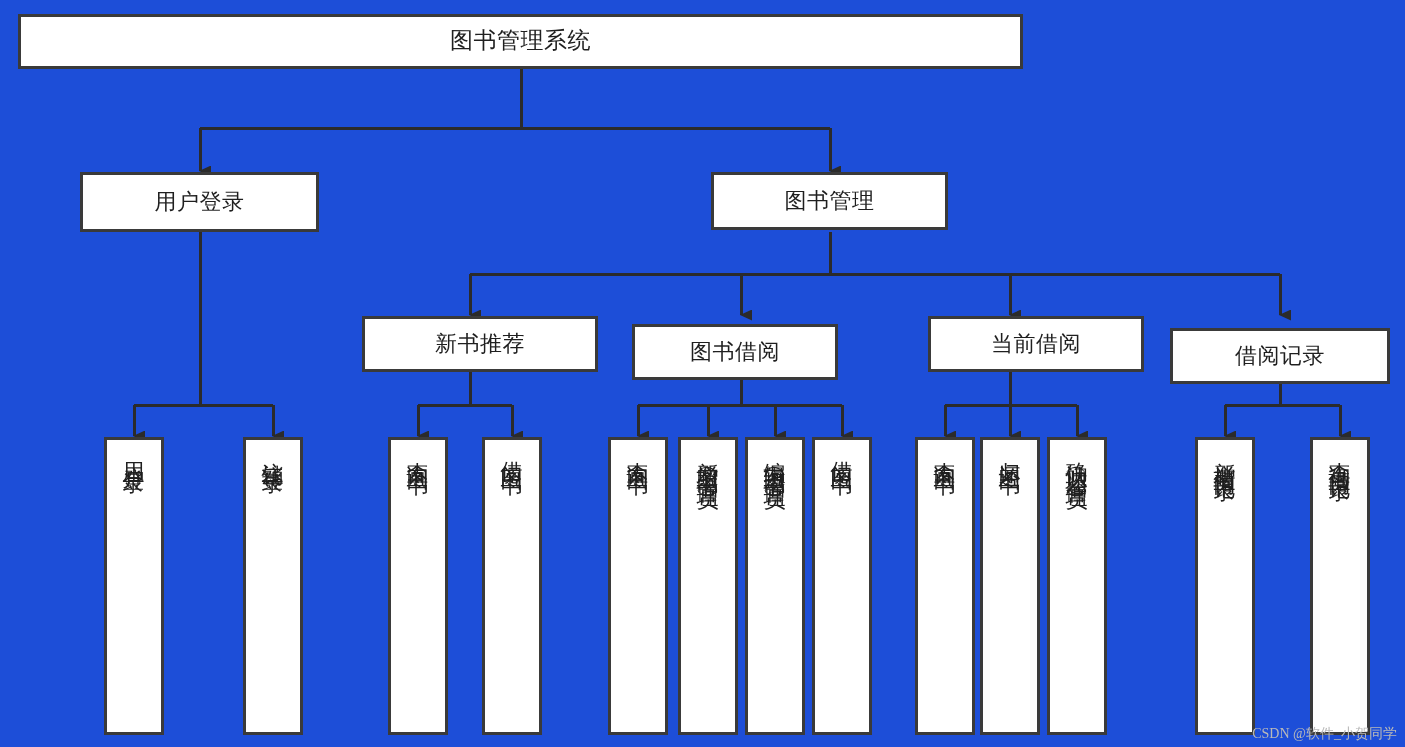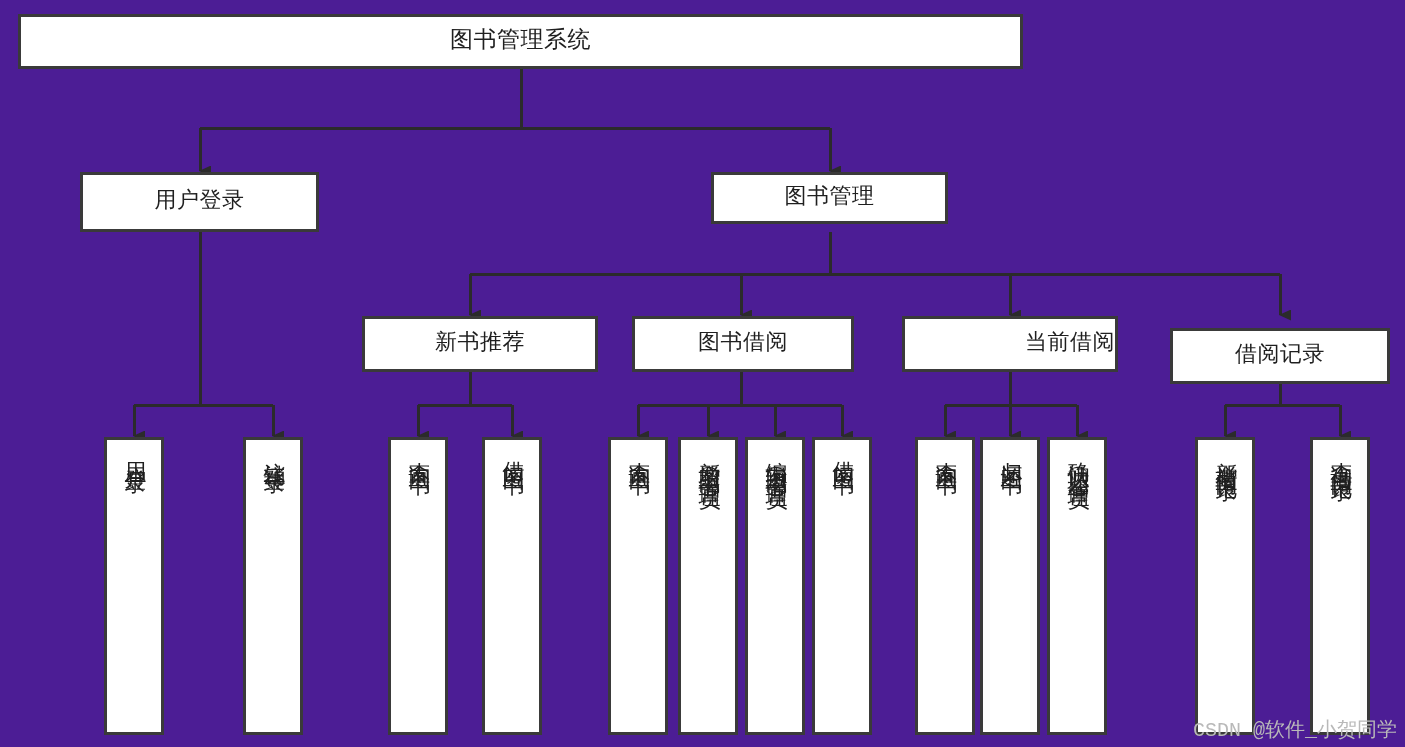--- a/index.html
+++ b/index.html
@@ -4,22 +4,22 @@
 <style>
   html, body {
     margin: 0;
     padding: 0;
     background: #ffffff;
   }
   #diagram-root {
     position: relative;
     width: 1405px;
     height: 747px;
-    background: #4c1d95;
-    font-family: Liberation Mono, monospace;
+    background: #1d4ed8;
+    font-family: Liberation Serif, serif;
     overflow: hidden;
   }
   svg.canvas {
     position: absolute;
     left: 0;
     top: 0;
     width: 1405px;
     height: 747px;
   }
   .node-box {
@@ -51,21 +51,21 @@
     letter-spacing: 4px;
     line-height: 1.05;
     white-space: nowrap;
   }
   .node-box.mid .label { font-size: 22px; }
   .node-box.root .label { font-size: 23px; }
   .watermark {
     position: absolute;
     right: 8px;
     bottom: 4px;
-    font-size: 20px;
+    font-size: 14px;
     color: #b9b9b9;
     white-space: nowrap;
     user-select: none;
   }
 </style>
 </head>
 <body>
 
 <div id="diagram-root">
   <svg class="canvas" viewBox="0 0 1405 747">
@@ -111,30 +111,30 @@
       </g>
   </svg>
 
   <div id="nodes-layer">
       <div class="node-box root" style="left: 18px; top: 14px; width: 1005px; height: 55px;">
         <span class="label">图书管理系统</span>
       </div>
       <div class="node-box mid" style="left: 80px; top: 172px; width: 239px; height: 60px;">
         <span class="label">用户登录</span>
       </div>
-      <div class="node-box mid" style="left: 711px; top: 172px; width: 237px; height: 52px;">
+      <div class="node-box mid" style="left: 711px; top: 172px; width: 237px; height: 58px;">
         <span class="label">图书管理</span>
       </div>
       <div class="node-box mid" style="left: 362px; top: 316px; width: 236px; height: 56px;">
         <span class="label">新书推荐</span>
       </div>
-      <div class="node-box mid" style="left: 632px; top: 316px; width: 222px; height: 56px;">
+      <div class="node-box mid" style="left: 632px; top: 324px; width: 206px; height: 56px;">
         <span class="label">图书借阅</span>
       </div>
-      <div class="node-box mid" style="left: 902px; top: 316px; width: 216px; height: 56px; justify-content: flex-end;">
+      <div class="node-box mid" style="left: 928px; top: 316px; width: 216px; height: 56px;">
         <span class="label">当前借阅</span>
       </div>
       <div class="node-box mid" style="left: 1170px; top: 316px; width: 220px; height: 56px; margin-top: 12px;">
         <span class="label">借阅记录</span>
       </div>
       <div class="node-box leaf" style="left: 104px; top: 437px; width: 60px; height: 298px;">
         <span class="label">用户登录</span>
       </div>
       <div class="node-box leaf" style="left: 243px; top: 437px; width: 60px; height: 298px;">
         <span class="label">注销登录</span>

